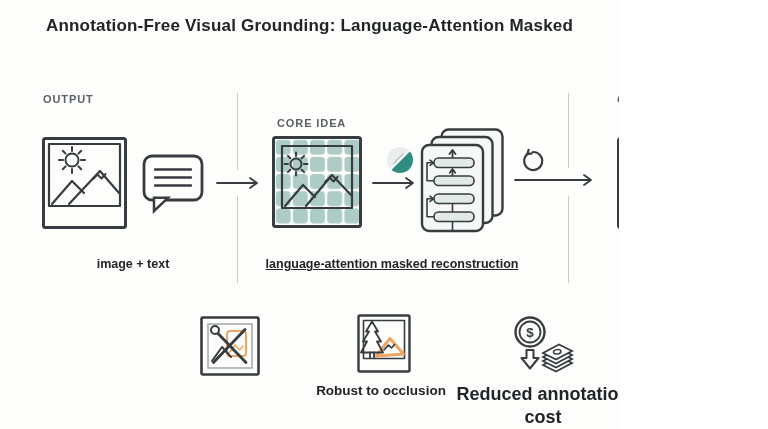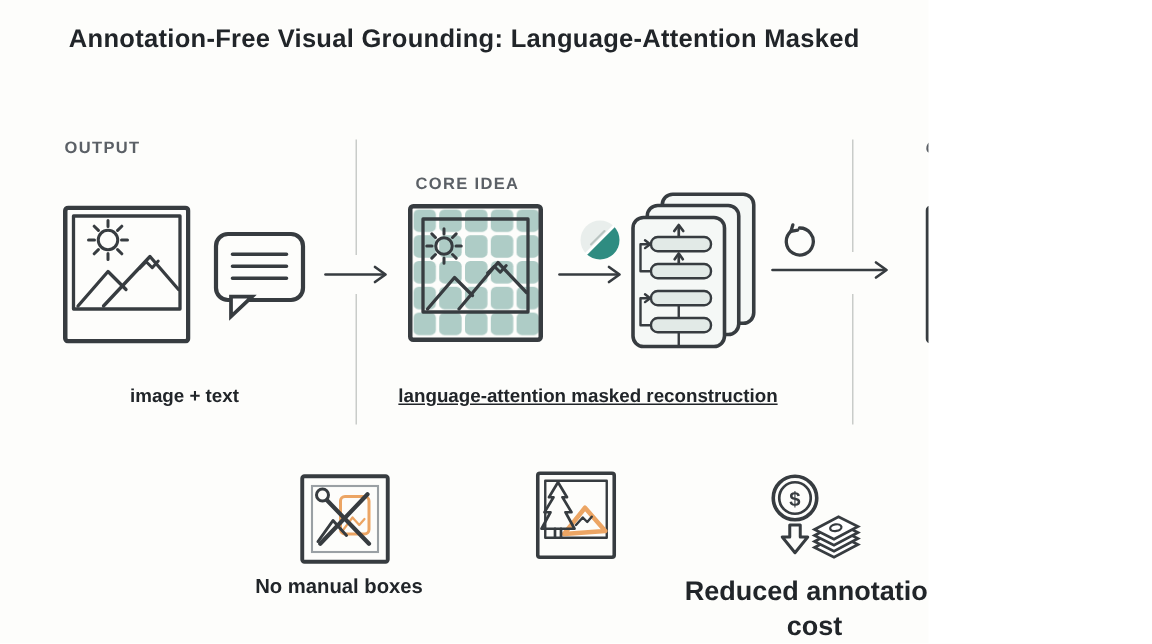--- a/index.html
+++ b/index.html
@@ -152,47 +152,47 @@
     </svg>
   </div>
 
   <div class="abs" style="left:690px;top:213px;">
     <svg width="25" height="25" viewBox="0 0 25 25">
       <circle cx="12.5" cy="12.5" r="11.5" fill="var(--orange,#eca564)"></circle>
       <path d="M7.2,12.8 L11,16.4 L17.8,8.8" stroke="#ffffff" stroke-width="2.6" fill="none" stroke-linecap="round" stroke-linejoin="round"></path>
     </svg>
   </div>
 
-  <div class="abs cap" style="left:42px;top:257px;width:162px;">image + text</div>
+  <div class="abs cap" style="left:52px;top:257px;width:162px;">image + text</div>
   <div class="abs cap" style="left:262px;top:257px;width:260px;text-decoration:underline;">language-attention masked reconstruction</div>
 
   <div class="abs" style="left:200px;top:316px;">
     <svg width="60" height="60" viewBox="0 0 60 60">
       <rect class="ink" x="1.5" y="1.5" width="57" height="57" rx="1.5" stroke-width="2.6"></rect>
       <rect x="8" y="8" width="44" height="44" fill="none" stroke="#9aa0a4" stroke-width="1.4"></rect>
       <rect class="orange" x="27" y="15" width="19" height="25" rx="3" stroke-width="2"></rect>
       <path class="orange" stroke-width="1.5" d="M29,37 L35,29 L39.5,34 L43,30"></path>
       <path class="ink" stroke-width="2" d="M12,45 L22,31 L31,41"></path>
       <circle class="ink" cx="15" cy="14" r="4" stroke-width="2"></circle>
       <path class="ink" stroke-width="2.8" d="M18,17.5 L46,46.5"></path>
       <path class="ink" stroke-width="2.8" d="M45,13.5 L13.5,46.5"></path>
     </svg>
   </div>
-  <div class="abs cap" style="left:136px;top:383px;width:180px;font-size:13.5px;">No manual boxes</div>
 
   <div class="abs" style="left:357px;top:314px;">
     <svg width="54" height="59" viewBox="0 0 54 59">
       <rect class="ink" x="1.5" y="1.5" width="51" height="56" rx="1.5" stroke-width="2.4"></rect>
       <rect class="ink" x="6.5" y="6.5" width="41" height="38" stroke-width="1.6"></rect>
       <path class="orange" stroke-width="3" d="M19,42 L33,24.5 L46.5,40 Z"></path>
       <path class="ink" stroke-width="1.6" d="M27,36 L31.5,31 L34.5,34 L37.5,30.5"></path>
       <path class="ink" stroke-width="1.8" d="M15,7.5 L9,17.5 L12,17.5 L6,27.5 L10,27.5 L4,38.5 L26,38.5 L20,27.5 L24,27.5 L18,17.5 L21,17.5 Z"></path>
       <path class="ink" stroke-width="1.8" d="M13,38.5 L13,44 M17,38.5 L17,44"></path>
     </svg>
   </div>
+  <div class="abs cap" style="left:291px;top:383px;width:180px;font-size:13.5px;">Robust to occlusion</div>
 
   <div class="abs" style="left:506px;top:313px;">
     <svg width="68" height="64" viewBox="0 0 68 64">
       <circle class="ink" cx="24" cy="19" r="14.5" stroke-width="2.4"></circle>
       <circle class="ink" cx="24" cy="19" r="10.5" stroke-width="1.8"></circle>
       <text x="24" y="24" text-anchor="middle" font-family="Liberation Sans, sans-serif" font-size="13.5" font-weight="bold" fill="var(--ink,#373c40)">$</text>
       <path class="ink" stroke-width="2" d="M20.5,37 L27.5,37 L27.5,45 L32.5,45 L24,55.5 L15.5,45 L20.5,45 Z"></path>
       <path class="white-f" stroke-width="1.8" d="M37,52 L53,43.5 L66,50 L50,58.5 Z"></path>
       <path class="white-f" stroke-width="1.8" d="M37,48 L53,39.5 L66,46 L50,54.5 Z"></path>
       <path class="white-f" stroke-width="1.8" d="M37,44 L53,35.5 L66,42 L50,50.5 Z"></path>

